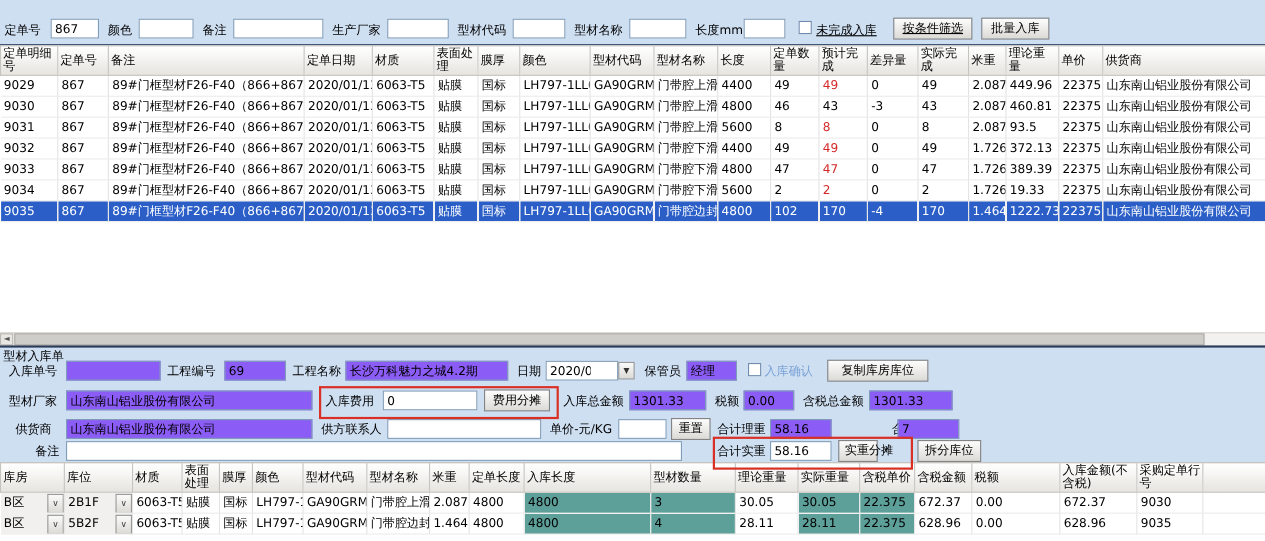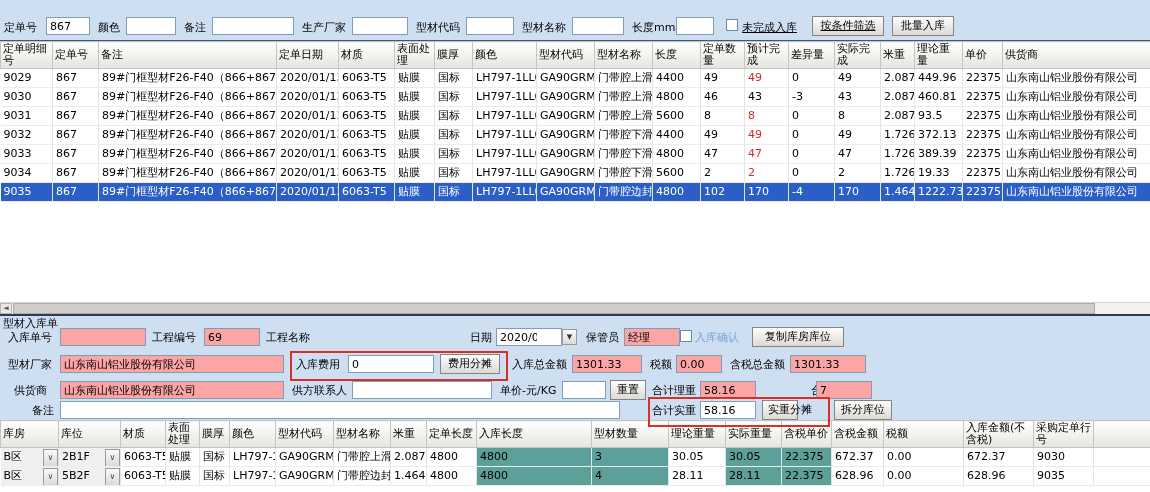--- a/index.html
+++ b/index.html
@@ -1,20 +1,20 @@
 <!DOCTYPE html>
 <html><head>
 <meta charset="utf-8">
 <style>
   html,body{margin:0;padding:0;}
   body{font-family:"DejaVu Sans",sans-serif;font-size:11px;color:#000;}
   #app{position:relative;width:1150px;height:492px;background:#cfdff2;overflow:hidden;}
   .lbl{position:absolute;white-space:nowrap;line-height:14px;}
   .fld{position:absolute;height:18px;border:1px solid #7f9db9;background:#fff;font-family:"DejaVu Sans",sans-serif;font-size:11px;padding:0 3px;box-sizing:border-box;}
-  .fld.ro{background:#fca5a5;}
+  .fld.ro{background:#8b5cf6;}
   .btn{position:absolute;height:20px;background:linear-gradient(#fdfdfd,#dcdad5);border:1px solid #848484;font-size:11px;line-height:18px;text-align:center;padding:0 5px;box-sizing:border-box;white-space:nowrap;cursor:default;}
   .chkbox{position:absolute;width:12px;height:12px;background:#fff;border:1px solid #6f8cb0;box-sizing:border-box;}
   .redbox{position:absolute;border:2px solid #d93025;z-index:30;pointer-events:none;}
   table{position:absolute;border-collapse:collapse;table-layout:fixed;background:#fff;}
   th{font-weight:normal;text-align:left;vertical-align:middle;padding:1px 2px;font-size:11px;line-height:12px;background:linear-gradient(#ffffff,#e6e4df);border:1px solid #c6c4bf;overflow:hidden;}
   td{padding:0 3px;font-size:11px;height:18px;line-height:18px;border-right:1px solid #e4e4e4;border-bottom:1px solid #ececec;white-space:nowrap;overflow:hidden;}
   tr.selected td{background:#2b5fc7;color:#fff;}
   td.red-text{color:#d42a2a;}
   td.teal{background:#5d9f99;}
   td.ddl{background:#f1f0ee;position:relative;padding-right:14px;}
@@ -256,25 +256,26 @@
   </div>
   <div class="darkline"></div>
 
   <div class="section-title" style="left:3px;top:316px;">型材入库单</div>
 
   <span class="lbl" style="left:8px;top:331px;">入库单号</span>
   <input class="fld ro" style="left: 60px; top: 328px; width: 86px;" value="">
   <span class="lbl" style="left:152px;top:331px;">工程编号</span>
   <input class="fld ro" style="left: 204px; top: 328px; width: 56px;" value="69">
   <span class="lbl" style="left:266px;top:331px;">工程名称</span>
+  <input class="fld ro" style="left: 314px; top: 328px; width: 148px;" value="长沙万科魅力之城4.2期">
   <span class="lbl" style="left:470px;top:331px;">日期</span>
   <input class="fld" style="left: 496px; top: 328px; width: 66px; padding-right: 24px;" value="2020/03/31">
   <span style="position:absolute;left:562px;top:329px;width:15px;height:16px;background:linear-gradient(#fafafa,#dcdad5);border:1px solid #9a9a9a;box-sizing:border-box;font-size:7px;line-height:14px;text-align:center;color:#333;">▼</span>
   <span class="lbl" style="left:586px;top:331px;">保管员</span>
-  <input class="fld ro" style="left: 624px; top: 328px; width: 56px;" value="经理">
+  <input class="fld ro" style="left: 624px; top: 328px; width: 46px;" value="经理">
   <span class="chkbox" style="left:680px;top:330px;"></span>
   <span class="lbl" style="left:695px;top:331px;color:#7aa2d6;">入库确认</span>
   <div class="btn" style="left:752px;top:327px;width:92px;">复制库房库位</div>
 
   <span class="lbl" style="left:8px;top:358px;">型材厂家</span>
   <input class="fld ro" style="left: 60px; top: 355px; width: 224px;" value="山东南山铝业股份有限公司">
   <span class="lbl" style="left:296px;top:358px;">入库费用</span>
   <input class="fld" style="left: 348px; top: 355px; width: 86px;" value="0">
   <div class="btn" style="left:440px;top:354px;width:60px;">费用分摊</div>
   <div class="redbox" style="left:290px;top:351px;width:214px;height:26px;"></div>

